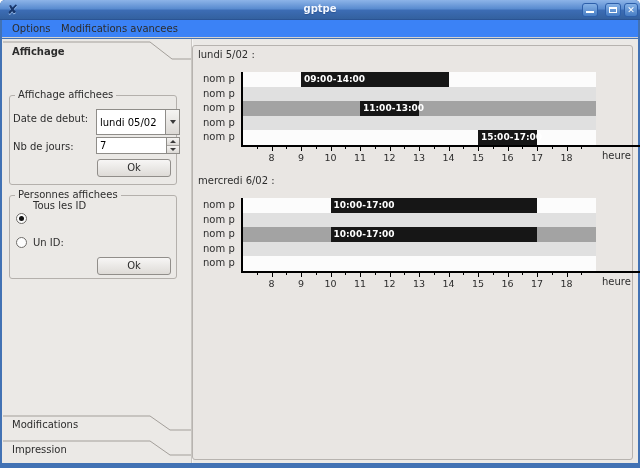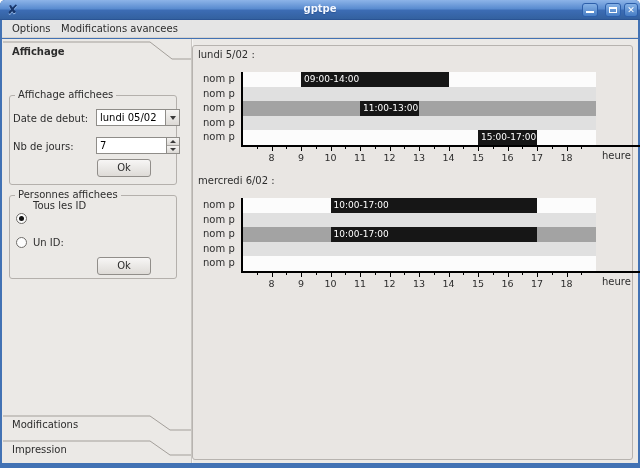--- a/index.html
+++ b/index.html
@@ -23,60 +23,60 @@
             color:#fff; text-align:center; }
   .winbtn.min  { left:582px; }
   .winbtn.max  { left:605px; }
   .winbtn.close{ left:624px; width:14px; }
   .glyph-min { position:absolute; left:3px; bottom:3px; width:8px; height:2px; background:#fff; }
   .glyph-max { position:absolute; left:3px; top:3px; width:8px; height:6px; border:1px solid #fff; border-top-width:2px; }
   .glyph-close { font-size:9px; font-weight:bold; line-height:12px; }
 
   
   .menubar { position:absolute; left:2px; top:20px; width:636px; height:18px;
-             background:#e5e5e5; border-bottom:1px solid #d5d2ce; }
+             background:#3b82f6; border-bottom:1px solid #d5d2ce; }
   .menu-item { position:absolute; top:3px; height:13px; line-height:12px; padding:0 4px; cursor:default; }
   .menu-item.m0 { left:6px; }
   .menu-item.m1 { left:55px; }
 
   
   .client { position:absolute; left:2px; top:39px; width:636px; height:424px; background:#ebe9e6; }
 
   
   .acc { position:absolute; left:0; width:189px; height:22px; }
   .acc svg { position:absolute; left:0; top:0; }
   .acc .acc-label { position:absolute; left:10px; top:7px; }
   .acc.bold .acc-label { font-weight:bold; }
 
   
   .groupbox { position:absolute; border:1px solid #b4b0ac; border-radius:3px; }
   .group-title { position:absolute; top:-7px; left:5px; background:#ebe9e6; padding:0 3px; }
 
   .field-label { position:absolute; }
 
-  .combo { position:absolute; height:17px; display:flex; border:1px solid #8f8d89; background:#fff; }
+  .combo { position:absolute; height:26px; display:flex; border:1px solid #8f8d89; background:#fff; }
   .combo input { flex:1; min-width:0; border:none; outline:none; background:#fff;
                  font:10px "DejaVu Sans",sans-serif; padding:0 3px; }
   .combo .drop { width:14px; background:linear-gradient(#f5f4f2,#dcd9d5); border-left:1px solid #8f8d89;
                  display:flex; align-items:center; justify-content:center; }
   .tri-down { width:0; height:0; border-left:3.5px solid transparent; border-right:3.5px solid transparent;
               border-top:4px solid #3a3a3a; }
   .tri-up   { width:0; height:0; border-left:3px solid transparent; border-right:3px solid transparent;
               border-bottom:3.5px solid #3a3a3a; }
   .tri-dn2  { width:0; height:0; border-left:3px solid transparent; border-right:3px solid transparent;
               border-top:3.5px solid #3a3a3a; }
   .spin { position:absolute; height:17px; display:flex; border:1px solid #8f8d89; background:#fff; }
   .spin input { flex:1; min-width:0; border:none; outline:none; background:#fff;
                 font:10px "DejaVu Sans",sans-serif; padding:0 3px; }
   .spin .spincol { width:13px; display:flex; flex-direction:column; border-left:1px solid #8f8d89; }
   .spin .spinbtn { flex:1; background:linear-gradient(#f5f4f2,#dcd9d5); display:flex;
                    align-items:center; justify-content:center; }
   .spin .spinbtn:first-child { border-bottom:1px solid #a8a5a1; }
 
-  .btn { position:absolute; width:54px; height:18px; background:linear-gradient(#f7f6f5,#dedbd7);
+  .btn { position:absolute; width:74px; height:18px; background:linear-gradient(#f7f6f5,#dedbd7);
          border:1px solid #918e8a; border-radius:3px; text-align:center; line-height:16px; }
 
   .radio { position:absolute; width:11px; height:11px; border:1px solid #6f6d6a; border-radius:50%;
            background:#fdfdfd; }
   .radio.sel::after { content:""; position:absolute; left:2px; top:2px; width:5px; height:5px;
                       border-radius:50%; background:#111; }
   .radio-label { position:absolute; }
 
   .v-divider  { position:absolute; left:189px; top:0; width:1px; height:424px; background:#c9c6c2; }
   .v-divider2 { position:absolute; left:190px; top:0; width:1px; height:424px; background:#f6f5f3; }
@@ -84,21 +84,21 @@
   
   .main-panel { position:absolute; left:190px; top:6px; width:441px; height:415px;
                 background:#e9e6e3; border:1px solid #b7b3af; border-radius:3px; }
   .chart { position:absolute; left:0; width:438px; height:126px; }
   .chart.c0 { top:0; }
   .chart.c1 { top:126px; }
   .chart-title { position:absolute; left:5px; top:3px; }
   .row-label { position:absolute; left:10px; width:36px; height:14.5px; line-height:14.5px; }
   .row-bg { position:absolute; }
   .bar { position:absolute; background:#161616; }
-  .bar span { display:block; padding-left:3px; font-weight:normal; font-size:9px; color:#fff;
+  .bar span { display:block; padding-left:3px; font-weight:bold; font-size:9px; color:#fff;
               line-height:14.5px; white-space:nowrap; }
   .axis-v { position:absolute; width:2px; background:#000; }
   .axis-h { position:absolute; height:2px; background:#000; }
   .tick { position:absolute; width:1px; background:#000; }
   .tick-label { position:absolute; width:18px; margin-left:-9px; text-align:center; font-size:9.5px; }
   .xlabel { position:absolute; left:409px; top:104px; }
 </style>
 </head>
 <body>
 

